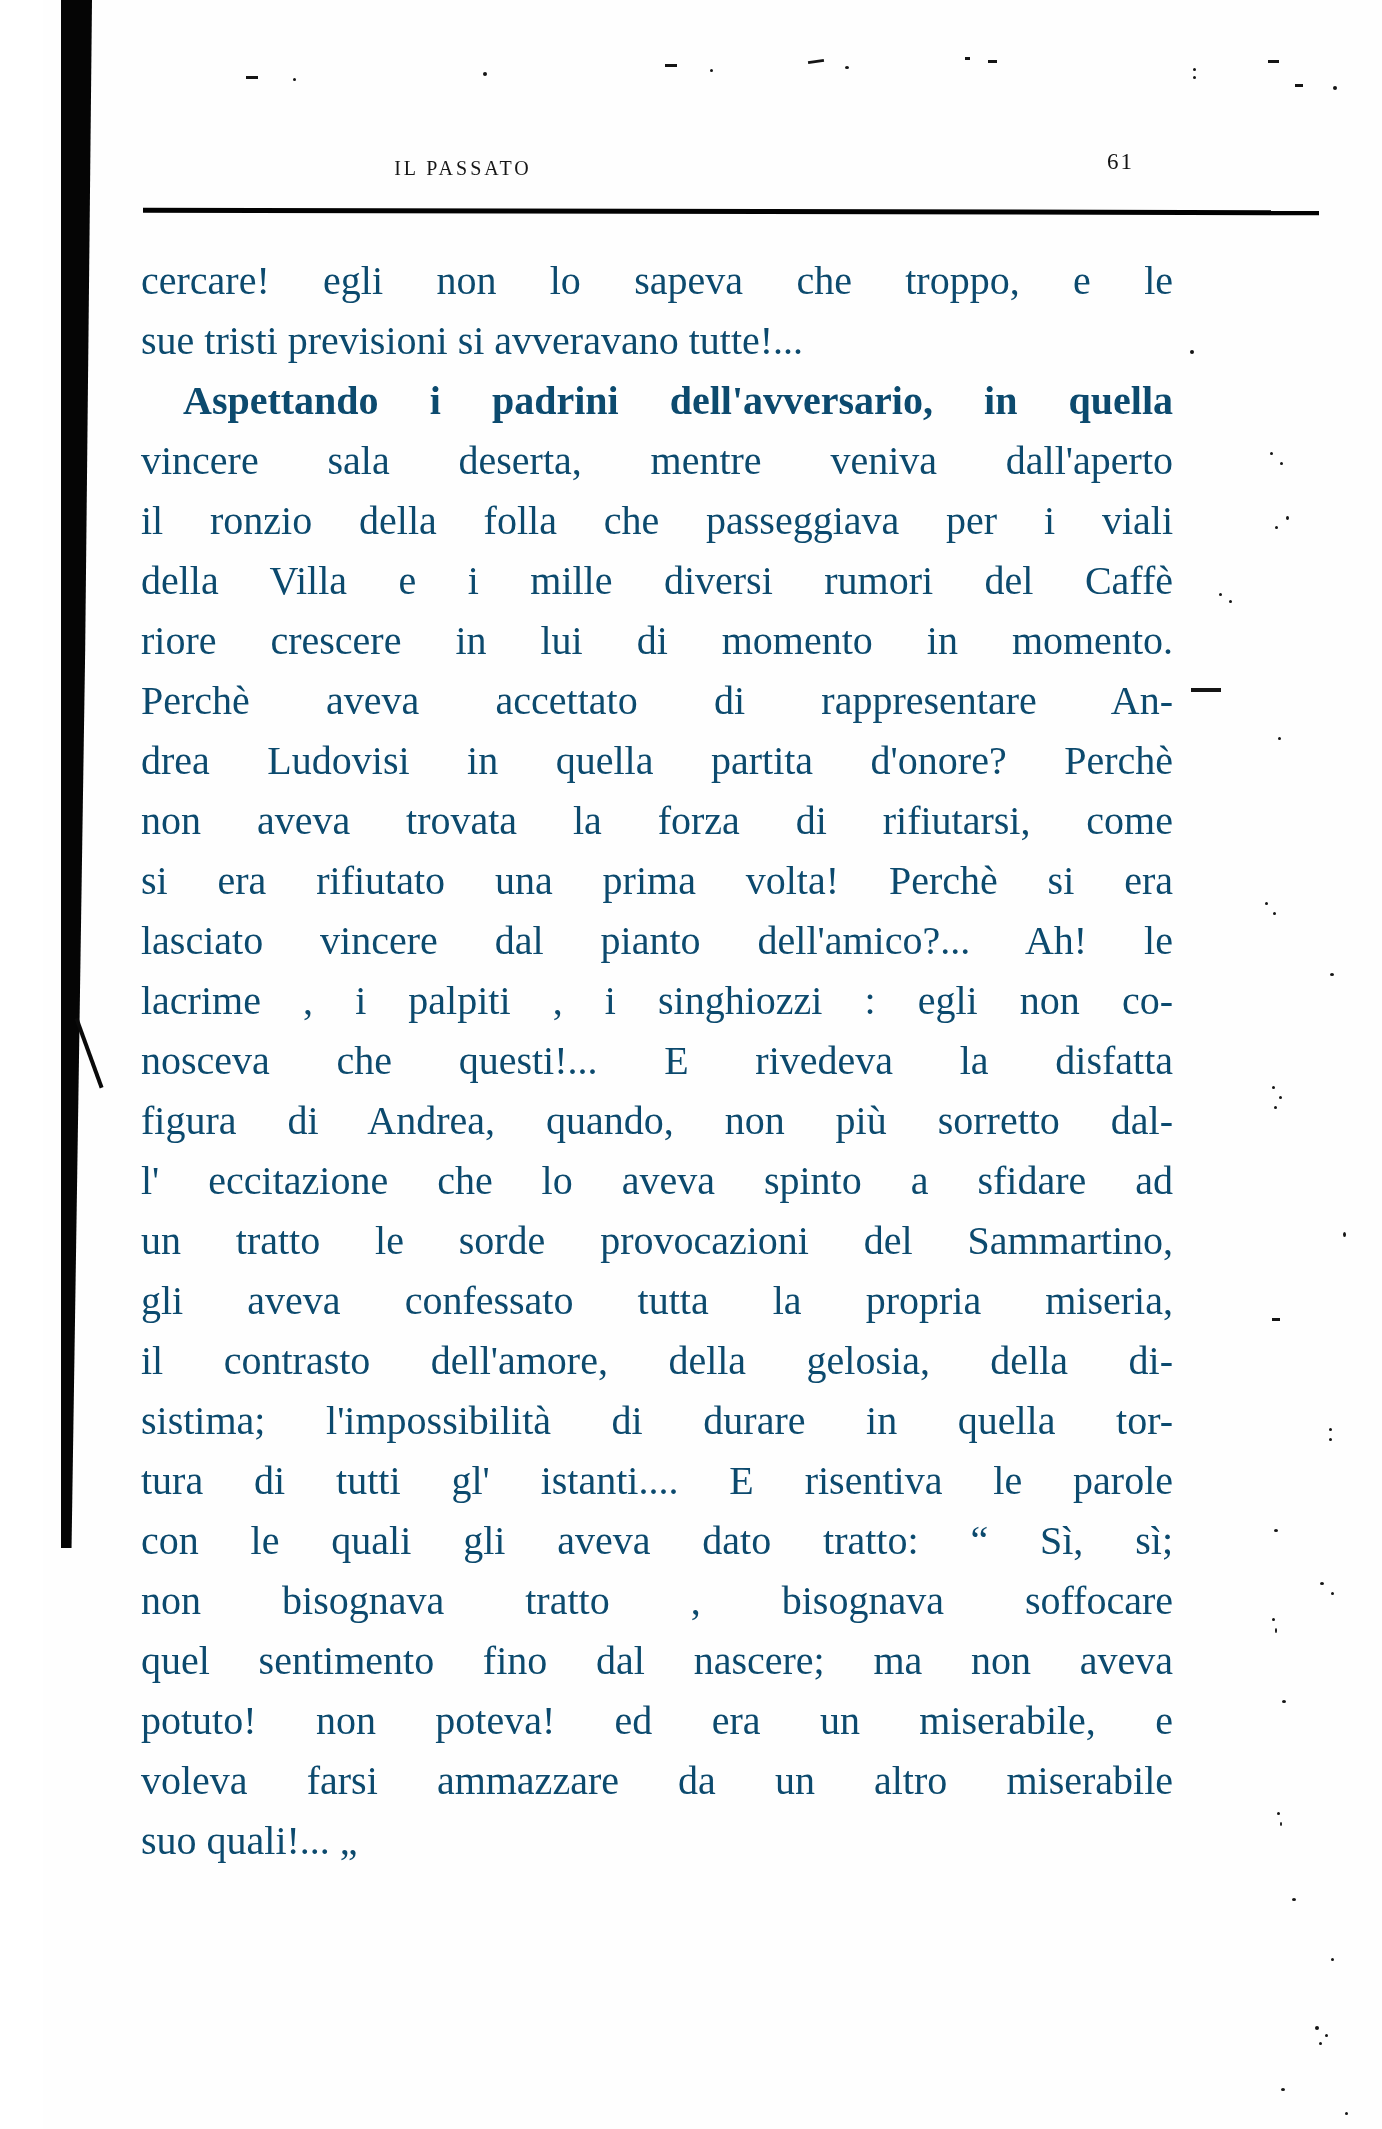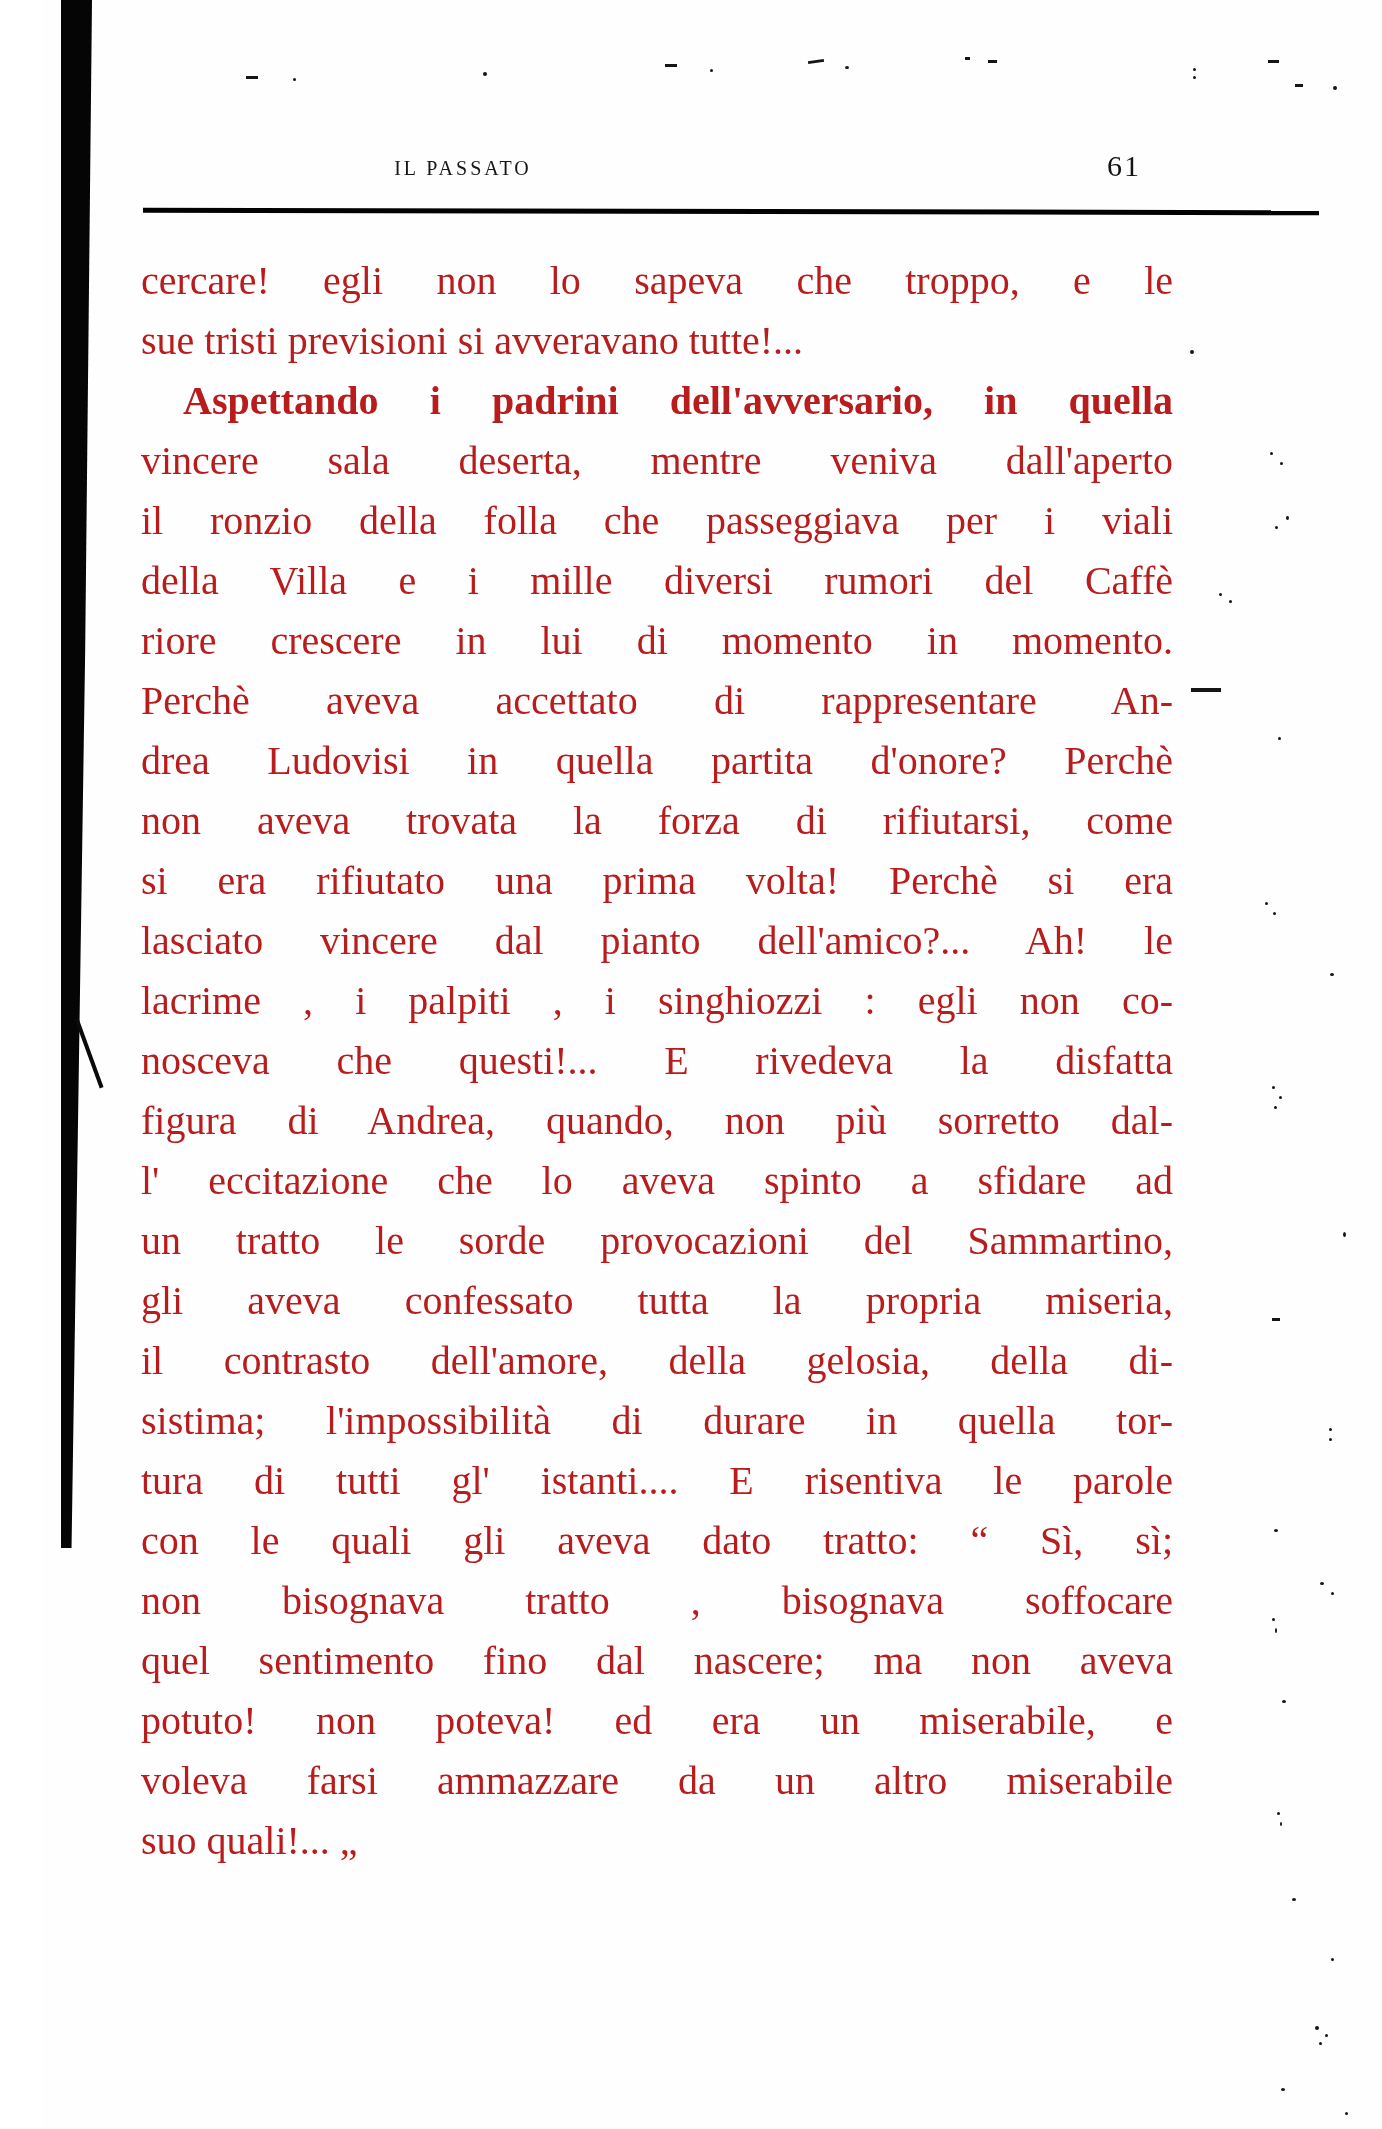--- a/index.html
+++ b/index.html
@@ -21,29 +21,29 @@
   .pen-stroke{
     position:absolute;left:44px;top:1016px;width:4px;height:74px;
     background:#0a0a0a;transform:rotate(-20deg);
   }
   .running-title{
     position:absolute;left:330px;top:157px;width:180px;
     text-align:center;font-size:20px;letter-spacing:3px;color:#161616;
   }
   .page-number{
     position:absolute;left:1064px;top:149px;
-    font-size:30px;color:#141414;letter-spacing:2px;
+    font-size:23px;color:#141414;letter-spacing:2px;
   }
   .rule{
     position:absolute;left:100px;top:209px;width:1176px;height:5px;
     background:#020202;transform:rotate(0.12deg);
   }
   .text-block{
     position:absolute;left:98px;top:251px;width:1032px;
-    font-size:40px;line-height:60px;color:#b91c1c;
+    font-size:40px;line-height:60px;color:#0c4a6e;
   }
   .line{
     height:60px;
     text-align:justify;
     text-align-last:justify;
   }
   .line.noj{text-align-last:left;}
   .line.ind{text-indent:42px;font-weight:bold;}
   .speck{position:absolute;background:#151515;border-radius:50%;}
   .speck.dash{border-radius:0;}

